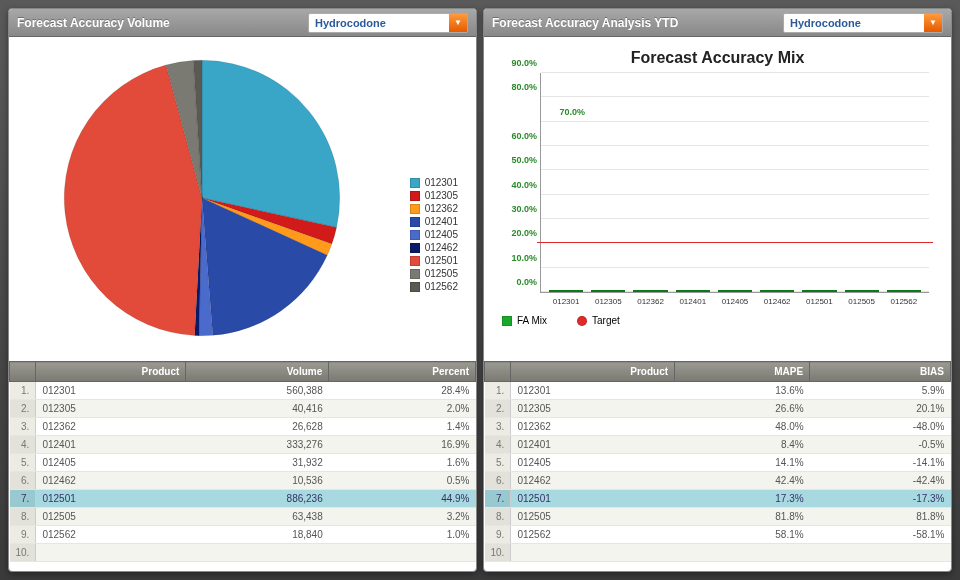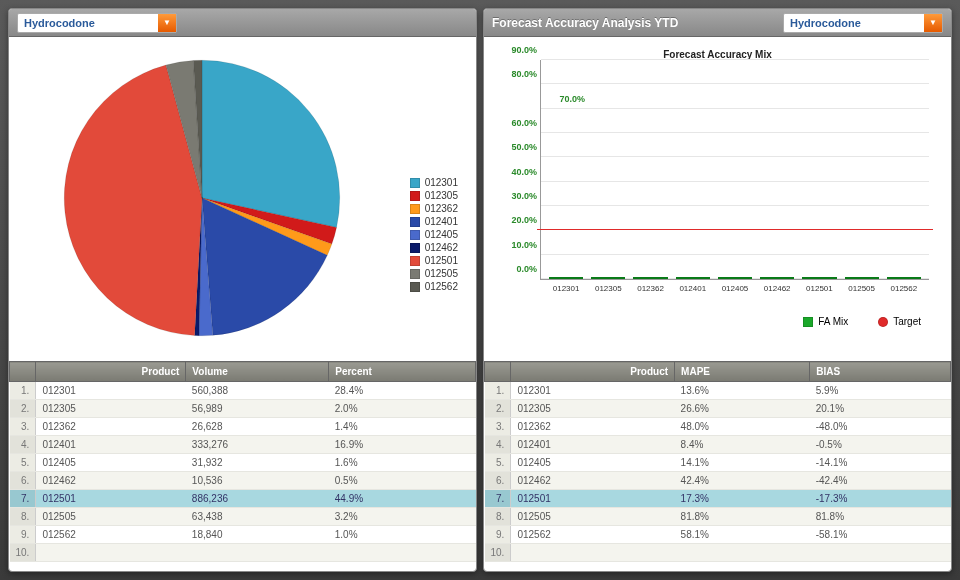--- a/index.html
+++ b/index.html
@@ -95,23 +95,24 @@
   }
   .pie-wrap svg { width: 100%; height: 100%; }
   .bar-chart {
     position: relative;
     height: 280px;
     width: 100%;
     padding: 4px 10px 0 10px;
   }
   .bar-title {
     text-align: center;
-    font-size: 10px;
+    font-size: 16px;
     font-weight: bold;
     color: #222;
+    margin-bottom: 6px;
   }
   .bar-plot {
     position: relative;
     height: 220px;
     margin-left: 38px;
     margin-right: 4px;
     border-left: 1px solid #999;
     border-bottom: 1px solid #999;
   }
   .gridline {
@@ -152,24 +153,24 @@
     white-space: nowrap;
   }
   .target-line {
     position: absolute;
     left: -4px;
     right: -4px;
     border-top: 1.5px solid #e02a2a;
   }
   .bar-legend {
     display: flex;
-    justify-content: flex-end;
+    justify-content: flex-start;
     gap: 18px;
     font-size: 10px;
-    margin-top: 36px;
+    margin-top: 22px;
   }
   .table-wrap {
     flex: 1;
     overflow: hidden;
     font-size: 10px;
     margin-top: 4px;
   }
   table {
     width: 100%;
     border-collapse: collapse;
@@ -192,27 +193,28 @@
   tbody td:first-child {
     background: #ecece4;
     color: #777;
     text-align: right;
     border-right: 1px solid #ccc;
     width: 24px;
   }
   tbody tr:nth-child(even) td:first-child { background: #e2e2da; }
   tbody tr.hl td { background: #a8d8e0 !important; color: #336; }
   tbody tr.hl td:first-child { background: #98c8d0 !important; }
-  .center { text-align: left; margin-top: 11px; }
+  .center { text-align: right; margin-top: 11px; }
 </style>
 </head>
 <body>
 
 <div class="panel">
   <div class="panel-header">
+    <div class="panel-title">Forecast Accuracy Volume</div>
     <div class="dropdown">
       <span>Hydrocodone</span>
       <div class="caret">▼</div>
     </div>
   </div>
 
   <div class="chart-area">
     <div class="pie-wrap">
       <svg viewBox="0 0 200 200" id="pie-svg">
           <path d="M 100 100 L 100 5 A 95 95 0 0 1 192.80434815934177 120.30647588134569 Z" fill="#39a6c8" stroke="rgba(0,0,0,0.15)" stroke-width="0.5"></path>
@@ -279,21 +281,21 @@
       <tbody id="vol-body">
           <tr>
             <td>1.</td>
             <td>012301</td>
             <td class="center">560,388</td>
             <td class="center">28.4%</td>
           </tr>
           <tr>
             <td>2.</td>
             <td>012305</td>
-            <td class="center">56,989</td>
+            <td class="center">40,416</td>
             <td class="center">2.0%</td>
           </tr>
           <tr>
             <td>3.</td>
             <td>012362</td>
             <td class="center">26,628</td>
             <td class="center">1.4%</td>
           </tr>
           <tr>
             <td>4.</td>

